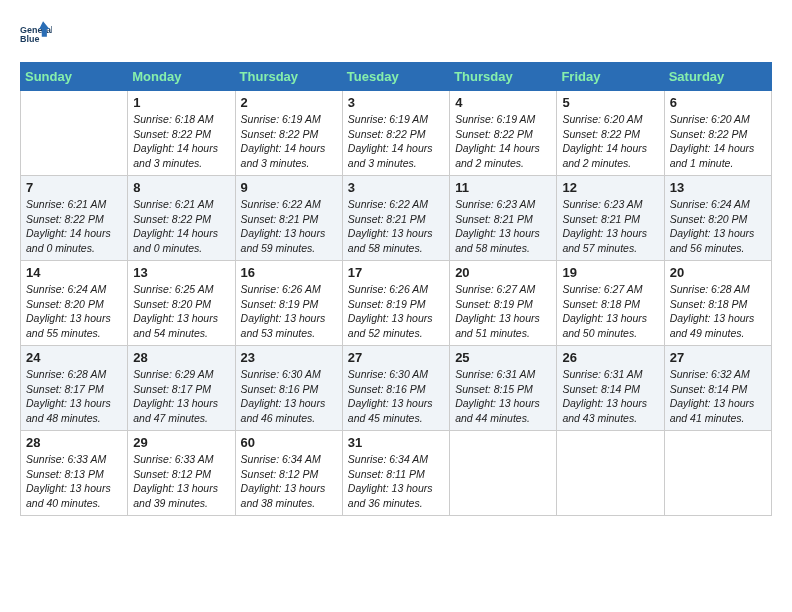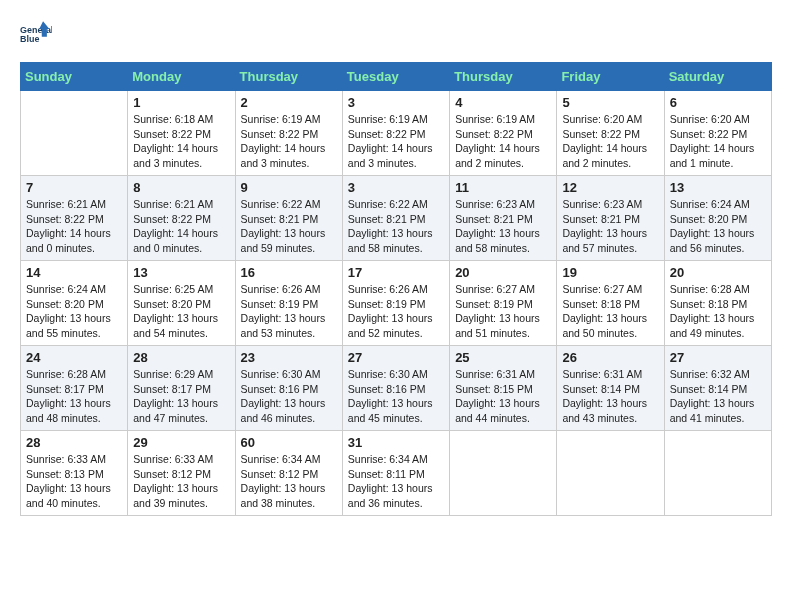--- a/index.html
+++ b/index.html
@@ -75,20 +75,21 @@
     }
     .day-number {
       font-size: 13px;
       font-weight: bold;
       display: block;
       margin-bottom: 2px;
     }
     .cell-text {
       font-size: 10.5px;
       line-height: 1.4;
+      font-style: italic;
     }
   </style>
 </head>
 <body>
 
 <div class="header">
   <div class="logo">
     <svg class="logo-icon" viewBox="0 0 50 50" width="45" height="45">
         <text x="0" y="20" font-size="14" font-weight="bold" fill="#1a3a5c">General</text>
         <text x="0" y="35" font-size="14" font-weight="bold" fill="#1a3a5c">Blue</text>

